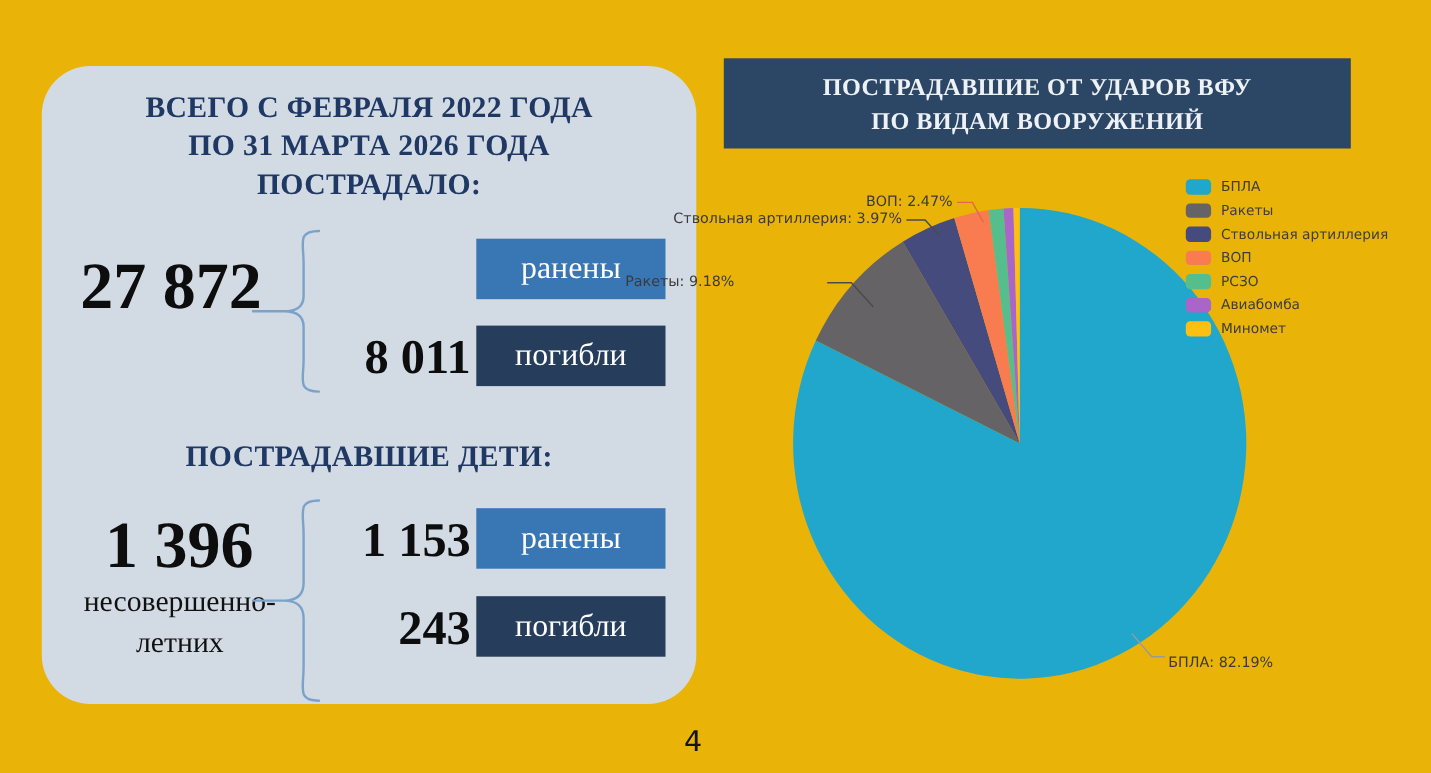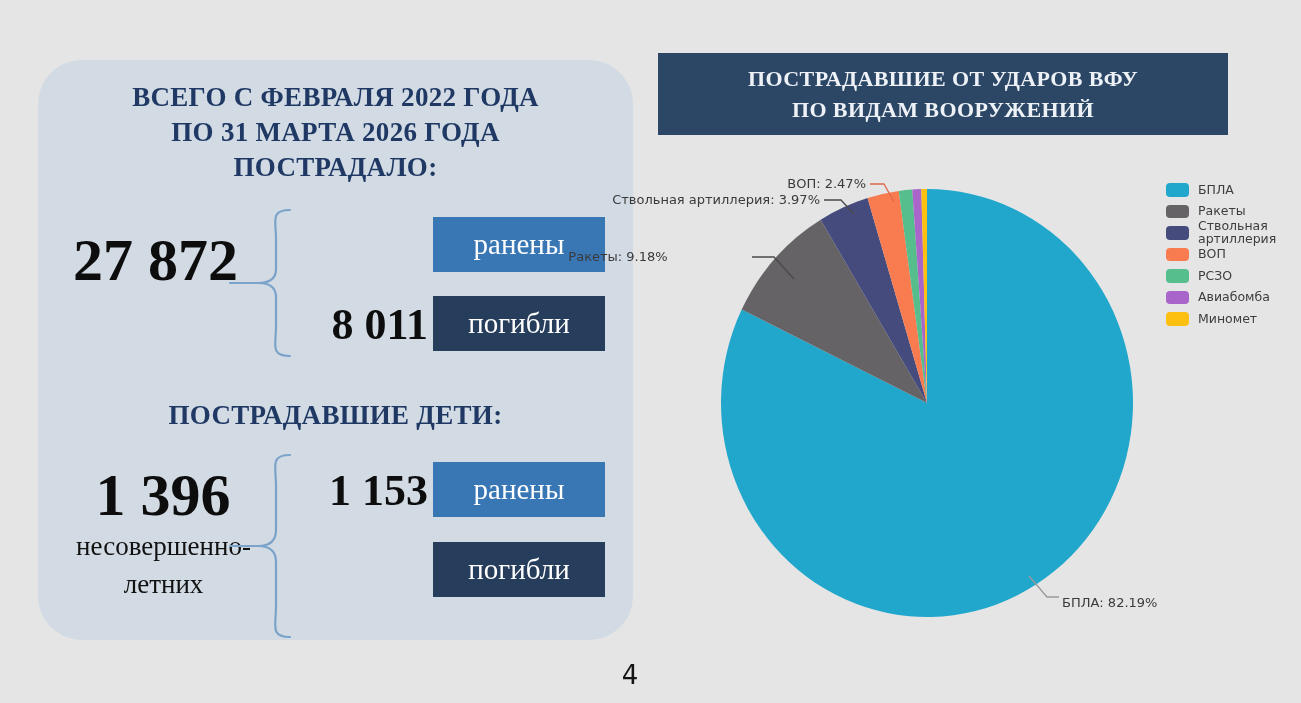--- a/index.html
+++ b/index.html
@@ -20,33 +20,33 @@
   .chip{width:172px;height:55px;text-align:center;line-height:55px;color:#fff;font-size:29px;}
   .sec-heading{position:absolute;left:28px;top:340px;width:539px;margin:0;text-align:center;
         font-size:27px;font-weight:bold;letter-spacing:.3px;}
   .brace{position:absolute;overflow:visible;}
 
   
   .chart-header{position:absolute;left:658px;top:53px;width:570px;height:82px;
         display:flex;align-items:center;justify-content:center;text-align:center;
         font-size:22px;font-weight:bold;line-height:1.42;letter-spacing:.4px;}
   .pie-svg{position:absolute;left:650px;top:150px;width:520px;height:510px;}
-  .legend{position:absolute;left:1166px;top:163px;display:flex;flex-direction:column;gap:8px;margin-top:20px;}
+  .legend{position:absolute;left:1078px;top:163px;display:flex;flex-direction:column;gap:8px;}
   .legend-item{display:flex;align-items:center;height:13.5px;}
   .legend-swatch{width:23px;height:13.5px;border-radius:4px;flex:0 0 auto;}
   .legend-label{margin-left:9px;font-size:12.5px;color:#3d3d3d;line-height:1;}
   .callout{position:absolute;font-size:13px;color:#3a3a3a;line-height:16px;}
 
   .page-number{position:absolute;left:590px;top:660px;width:80px;text-align:center;
         font-size:26px;color:#141414;}
 </style>
 </head>
 <body>
 
-<div class="page" style="background: #e5e5e5;">
+<div class="page" style="background: #eab308;">
 
   <section class="stats-panel" style="background: rgb(210, 219, 228);">
     <h2 class="panel-title serif preline" style="color: rgb(31, 56, 100);">ВСЕГО С ФЕВРАЛЯ 2022 ГОДА
 ПО 31 МАРТА 2026 ГОДА
 ПОСТРАДАЛО:</h2>
 
     <div class="big-num serif abs" style="left:15px;top:170px;width:205px;">27 872</div>
 
     <svg class="brace" style="left:188px;top:147px;" width="70" height="152" viewBox="0 0 70 152">
       <path d="M 64,3 C 44,3 50,14 50,32 L 50,62 C 50,71 45,76 32,76 C 45,76 50,81 50,90 L 50,120 C 50,138 44,149 64,149 M 4,76 L 32,76" fill="none" stroke="#7ba3ca" stroke-width="2.2" stroke-linecap="round"></path>
@@ -63,20 +63,21 @@
     <div class="big-label serif preline abs" style="left:8px;top:468px;width:235px;">несовершенно-
 летних</div>
 
     <svg class="brace" style="left:188px;top:392px;" width="70" height="188" viewBox="0 0 70 188">
       <path d="M 64,3 C 44,3 50,14 50,34 L 50,78 C 50,88 45,94 32,94 C 45,94 50,100 50,110 L 50,154 C 50,174 44,185 64,185 M 4,94 L 32,94" fill="none" stroke="#7ba3ca" stroke-width="2.2" stroke-linecap="round"></path>
     </svg>
 
     <div class="row-num serif abs" style="left:245px;top:402px;width:145px;">1 153</div>
     <div class="chip serif abs" style="left: 395px; top: 402px; background: rgb(56, 118, 180);">ранены</div>
 
+    <div class="row-num serif abs" style="left:245px;top:482px;width:145px;">243</div>
     <div class="chip serif abs" style="left: 395px; top: 482px; background: rgb(38, 62, 91);">погибли</div>
   </section>
 
   <header class="chart-header serif preline" style="background: rgb(43, 71, 101); color: rgb(238, 242, 247);">ПОСТРАДАВШИЕ ОТ УДАРОВ ВФУ
 ПО ВИДАМ ВООРУЖЕНИЙ</header>
 
   <svg class="pie-svg" viewBox="650 150 520 510">
     <g id="pie-slices">
         <path d="M 927 403 L 927.00 189.00 A 206 214 0 1 1 741.67 309.58 Z" fill="#21a7cb"></path>
         <path d="M 927 403 L 741.67 309.58 A 206 214 0 0 1 820.69 219.70 Z" fill="#656365"></path>

